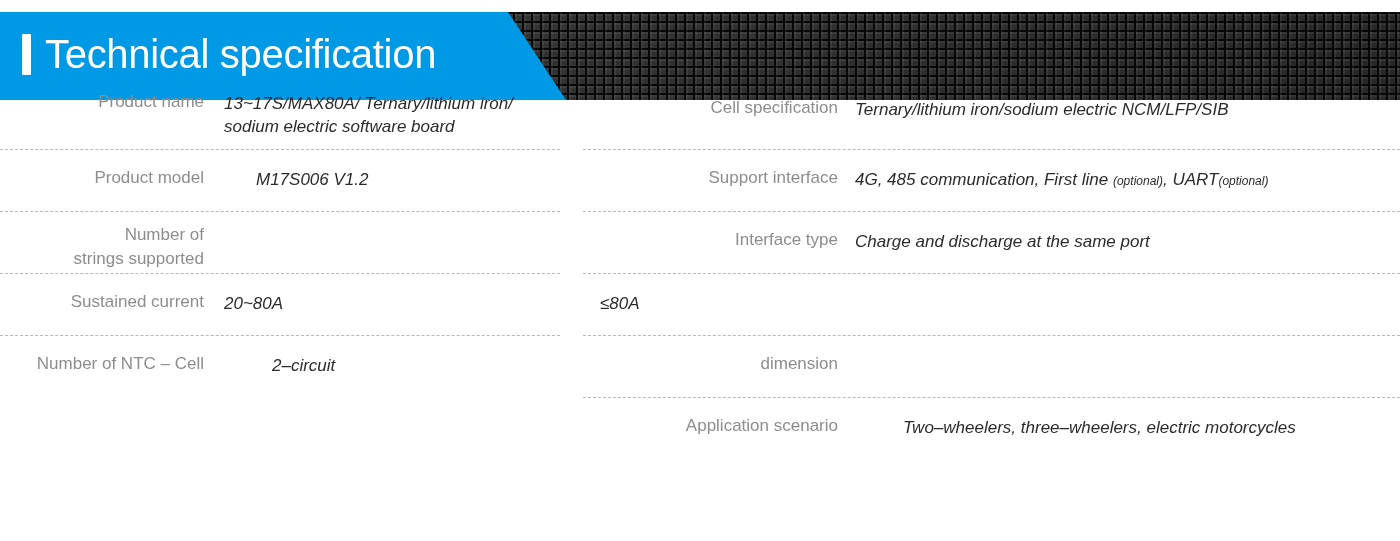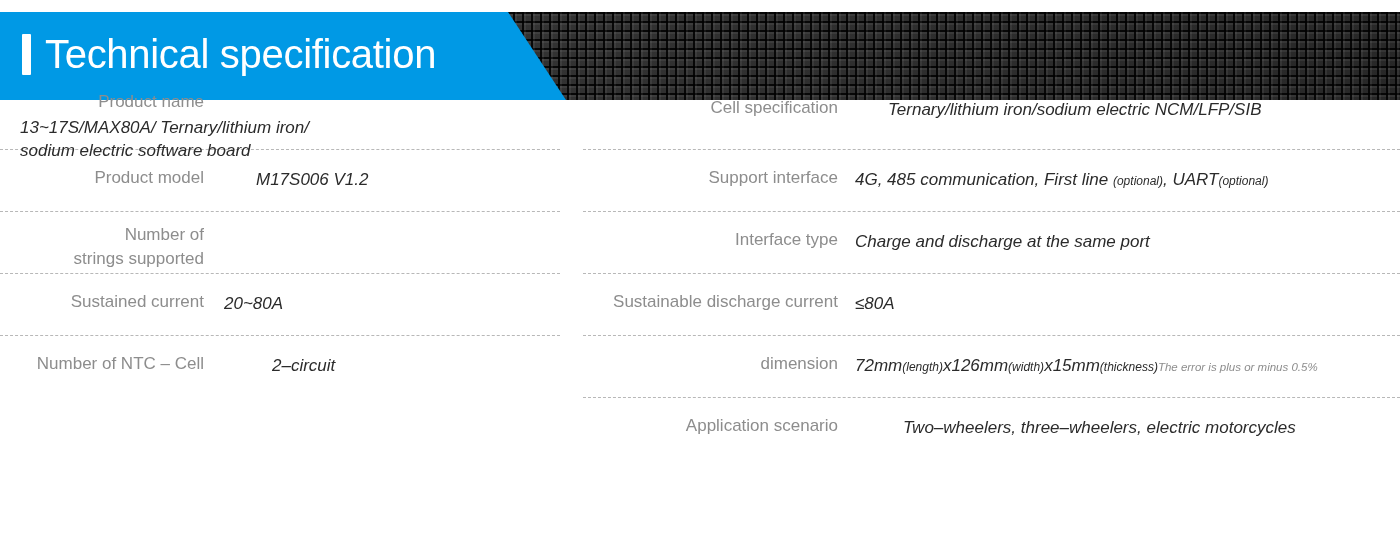--- a/index.html
+++ b/index.html
@@ -111,27 +111,27 @@
     flex: 1 1 auto;
     font-style: italic;
   }
 
   .col-left  .row-label { width: 204px; }
   .col-left  .row-value { padding-left: 20px; padding-top: 2px; }
   .col-right .row-label { width: 255px; }
   .col-right .row-value { padding-left: 17px; padding-top: 2px; }
 
   
-  .col-left  .row-1 { height: 62px; padding-top: 2px; flex-direction: column; }
+  .col-left  .row-1 { height: 62px; padding-top: 2px; }
   .col-left  .row-2 { height: 62px; padding-top: 16px; gap: 32px; }
   .col-left  .row-3 { height: 62px; padding-top: 11px; }
   .col-left  .row-4 { height: 62px; padding-top: 16px; }
   .col-left  .row-5 { height: 62px; padding-top: 16px; }
 
-  .col-right .row-1 { height: 62px; padding-top: 8px; gap: 33px; }
+  .col-right .row-1 { height: 62px; padding-top: 8px; }
   .col-right .row-2 { height: 62px; padding-top: 16px; }
   .col-right .row-3 { height: 62px; padding-top: 16px; }
   .col-right .row-4 { height: 62px; padding-top: 16px; }
   .col-right .row-5 { height: 62px; padding-top: 16px; }
   .col-right .row-6 { height: 62px; padding-top: 16px; }
 
   .small-note {
     font-size: 12px;
   }
   .gray-note {
@@ -195,27 +195,25 @@
       <div class="row-label">Support interface</div>
       <div class="row-value"><span>4G, 485 communication, First line </span><span class="small-note">(optional)</span><span>, UART</span><span class="small-note">(optional)</span></div>
     </div>
 
     <div class="spec-row row-3">
       <div class="row-label">Interface type</div>
       <div class="row-value">Charge and discharge at the same port</div>
     </div>
 
     <div class="spec-row row-4">
-      <div class="row-label">Sustainable discharge current</div>
       <div class="row-value">≤80A</div>
     </div>
 
     <div class="spec-row row-5">
       <div class="row-label">dimension</div>
-      <div class="row-value"><span>72mm</span><span class="small-note">(length)</span><span>x126mm</span><span class="small-note">(width)</span><span>x15mm</span><span class="small-note">(thickness)</span><span class="gray-note">The error is plus or minus 0.5%</span></div>
     </div>
 
     <div class="spec-row row-6 last-row">
       <div class="row-label">Application scenario</div>
       <div class="row-value">Two–wheelers, three–wheelers, electric motorcycles</div>
     </div>
 
   </div>
 
 </div>

